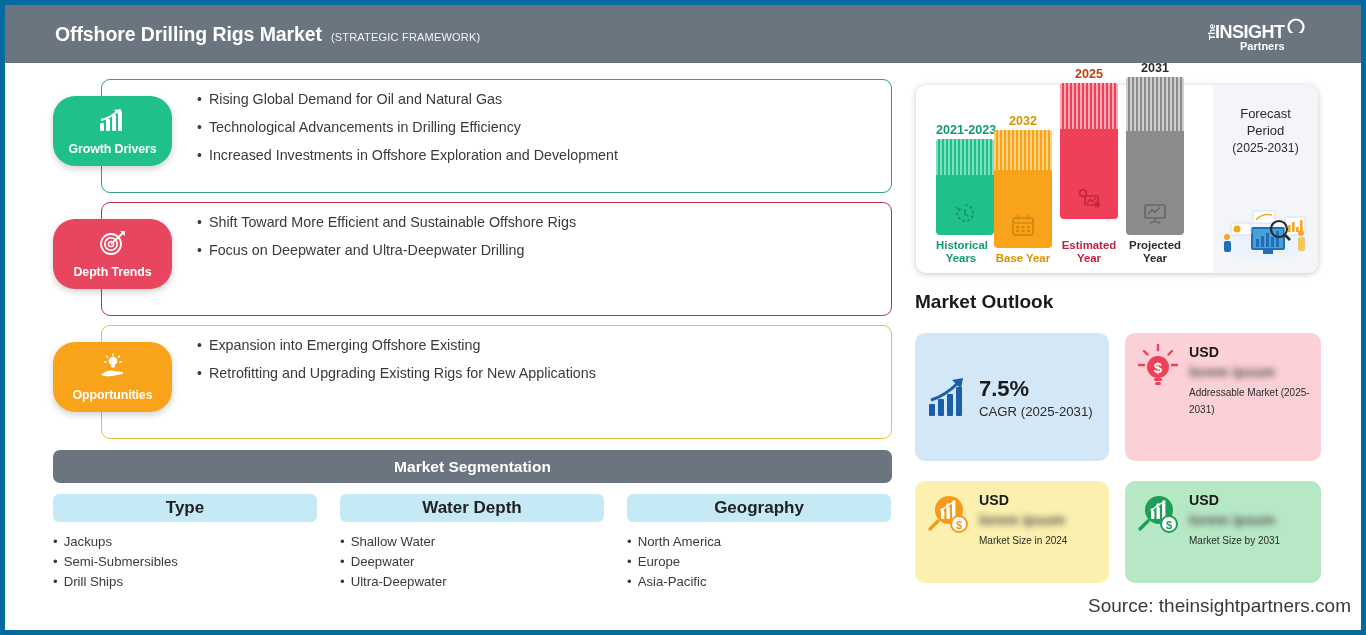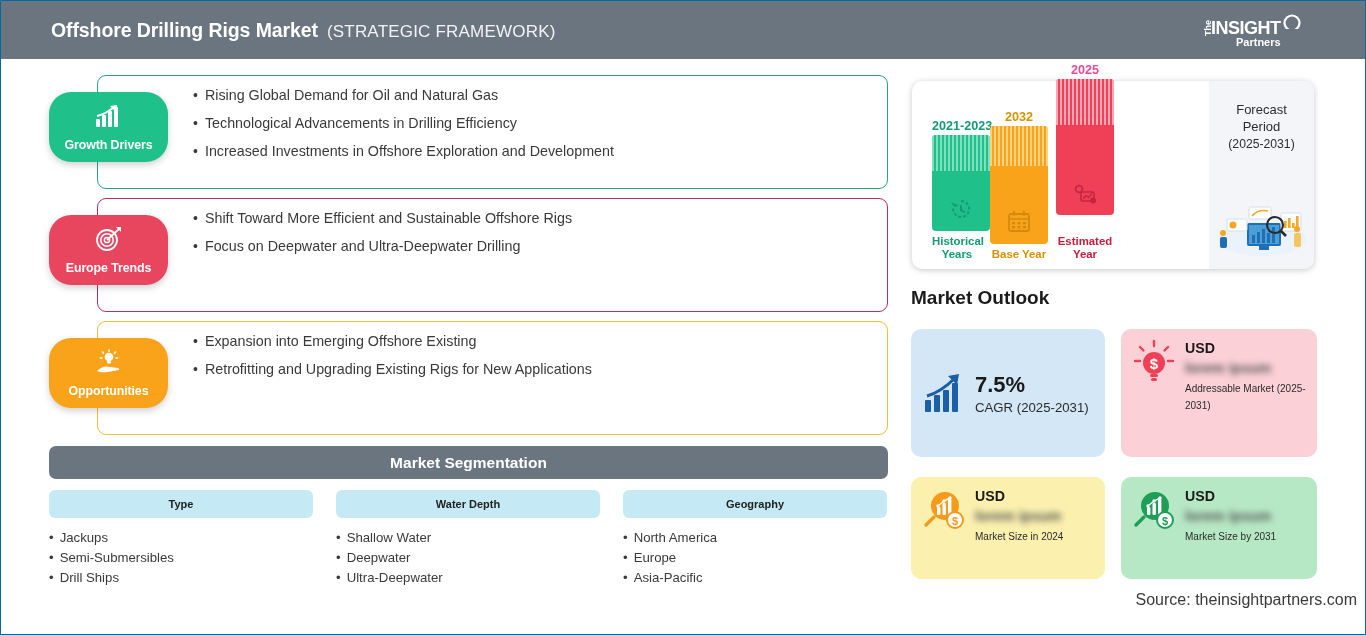--- a/index.html
+++ b/index.html
@@ -6,41 +6,41 @@
   html, body {
     width: 1366px; height: 635px;
     font-family: "Liberation Sans", sans-serif;
     background: #ffffff;
     overflow: hidden;
   }
   .page {
     position: relative;
     width: 1366px; height: 635px;
     background: #ffffff;
-    border: 1px solid #0369a1;
+    border: 5px solid #0369a1;
     overflow: hidden;
   }
 
   
   .header {
     position: absolute; left: 0; top: 0;
     width: 1366px; height: 58px;
     background: #6b7580;
     display: flex; align-items: center;
   }
   .header-title-wrap {
     position: absolute; left: 50px; top: 18px;
     display: flex; align-items: baseline; gap: 9px;
   }
   .header-title {
     color: #ffffff; font-size: 19.5px; font-weight: bold;
     letter-spacing: -0.1px;
   }
   .header-subtitle {
-    color: #f2f3f4; font-size: 17px; font-weight: normal;
+    color: #f2f3f4; font-size: 11px; font-weight: normal;
     letter-spacing: 0.2px;
   }
   .logo {
     position: absolute; right: 58px; top: 9px;
     width: 118px; height: 40px;
   }
 
   
   .left-col { position: absolute; left: 0; top: 58px; width: 900px; height: 577px; }
 
@@ -97,21 +97,21 @@
     display: flex; align-items: center; justify-content: center;
   }
   .seg-cols {
     position: absolute; left: 48px; top: 431px;
     width: 839px; display: flex; gap: 23px;
   }
   .seg-col { width: 264px; }
   .seg-title {
     height: 28px; border-radius: 6px; background: #c6eaf5;
     display: flex; align-items: center; justify-content: center;
-    color: #222; font-size: 11px; font-weight: bold; text-align: right;
+    color: #222; font-size: 17px; font-weight: bold; text-align: right;
   }
   .seg-items { margin-top: 10px; }
   .seg-item {
     display: flex; align-items: flex-start; gap: 6px;
     font-size: 13.2px; color: #3a3a3a; line-height: 20px;
   }
 
   
   .right-col { position: absolute; left: 905px; top: 58px; width: 461px; height: 577px; }
 
@@ -172,22 +172,22 @@
   .cagr-label { font-size: 13.2px; color: #2b2b2b; margin-top: 3px; }
   .usd { font-size: 14.2px; font-weight: bold; color: #1a1a1a; line-height: 18px; }
   .blurred {
     font-size: 14.5px; font-weight: bold; color: #555;
     filter: blur(3.2px); margin: 3px 0 3px 0; line-height: 17px;
     user-select: none;
   }
   .card-sub { font-size: 10px; color: #2b2b2b; line-height: 17px; }
 
   .source {
-    position: absolute; right: 10px; top: 532px;
-    font-size: 16px; color: #3a3a3a;
+    position: absolute; right: 20px; top: 532px;
+    font-size: 19px; color: #3a3a3a;
   }
 </style>
 </head>
 <body>
 
 <div class="page">
 
   <div class="header">
     <div class="header-title-wrap">
       <span class="header-title">Offshore Drilling Rigs Market</span>
@@ -269,21 +269,21 @@
     <div class="badge badge-trends">
       <span class="badge-icon">
         <svg viewBox="0 0 30 26" width="30" height="26">
           <circle cx="13" cy="14" r="10" fill="none" stroke="#fff" stroke-width="1.8"></circle>
           <circle cx="13" cy="14" r="6.2" fill="none" stroke="#fff" stroke-width="1.6"></circle>
           <circle cx="13" cy="14" r="2.6" fill="none" stroke="#fff" stroke-width="1.5"></circle>
           <path d="M13 14 L25 3" stroke="#fff" stroke-width="1.8"></path>
           <path d="M22 1 L27 1 L27 6 Z" fill="#fff"></path>
         </svg>
       </span>
-      <span class="badge-label">Europe Trends</span>
+      <span class="badge-label">Depth Trends</span>
     </div>
 
     <div class="badge badge-opps">
       <span class="badge-icon">
         <svg viewBox="0 0 30 26" width="30" height="26">
           <circle cx="15" cy="8" r="4.3" fill="#fff"></circle>
           <rect x="13" y="12" width="4" height="2.6" fill="#fff" rx="1"></rect>
           <g stroke="#fff" stroke-width="1.5" stroke-linecap="round">
             <path d="M15 1 L15 2.6"></path>
               <path d="M8.5 3 L9.6 4.2"></path>
@@ -394,35 +394,49 @@
                   <rect x="11.5" y="16" width="3" height="2.4"></rect>
                     <rect x="17" y="16" width="3" height="2.4"></rect>
                 </g>
               </svg>
             </span>
           </div>
           <div class="bar-caption" style="color:#d89200;">Base Year</div>
         </div>
 
         <div class="bar-item" style="left:132px;">
-          <div class="bar-year" style="color:#ec4899;">2025</div>
+          <div class="bar-year" style="color:#c2410c;">2025</div>
           <div class="bar" style="height:136px;background:#ef4058;">
             <div class="bar-stripes" style="height:46px;background-image:repeating-linear-gradient(90deg,#ffa9b6 0 2px,#ef4058 2px 4px);"></div>
             <span class="bar-icon">
               <svg viewBox="0 0 26 24" width="26" height="24">
                 <circle cx="7" cy="8" r="3.4" fill="none" stroke="#a5102c" stroke-width="1.8"></circle>
                 <rect x="9" y="11" width="13" height="9" rx="1.5" fill="none" stroke="#a5102c" stroke-width="1.6"></rect>
                 <path d="M11 18 L14 14.5 L16.5 16.5 L20 12.5" fill="none" stroke="#a5102c" stroke-width="1.6"></path>
                 <circle cx="21" cy="19.5" r="3" fill="#a5102c"></circle>
               </svg>
             </span>
           </div>
           <div class="bar-caption" style="color:#c61d3e;margin-top:20px;">Estimated Year</div>
         </div>
 
+        <div class="bar-item" style="left:198px;">
+          <div class="bar-year" style="color:#2b2b2b;">2031</div>
+          <div class="bar" style="height:158px;background:#8b8b8b;">
+            <div class="bar-stripes" style="height:54px;background-image:repeating-linear-gradient(90deg,#cfcfcf 0 2px,#8b8b8b 2px 4px);"></div>
+            <span class="bar-icon">
+              <svg viewBox="0 0 26 24" width="26" height="24">
+                <rect x="3" y="4" width="20" height="13" rx="1.5" fill="none" stroke="#4a4a4a" stroke-width="1.7"></rect>
+                <path d="M6 13 L10 9 L13 11 L18 6.5" fill="none" stroke="#4a4a4a" stroke-width="1.6"></path>
+                <path d="M13 17 V20 M8 22 L13 20 L18 22" stroke="#4a4a4a" stroke-width="1.5" fill="none"></path>
+              </svg>
+            </span>
+          </div>
+          <div class="bar-caption" style="color:#2b2b2b;">Projected Year</div>
+        </div>
 
       </div>
 
       <div class="forecast-side">
         <div class="fs-line">Forecast</div>
         <div class="fs-line">Period</div>
         <div class="fs-sub">(2025-2031)</div>
         <span style="position:absolute;bottom:8px;left:4px;">
           <svg viewBox="0 0 98 58" width="98" height="58">
             <ellipse cx="49" cy="40" rx="44" ry="17" fill="#eaf2fb"></ellipse>

